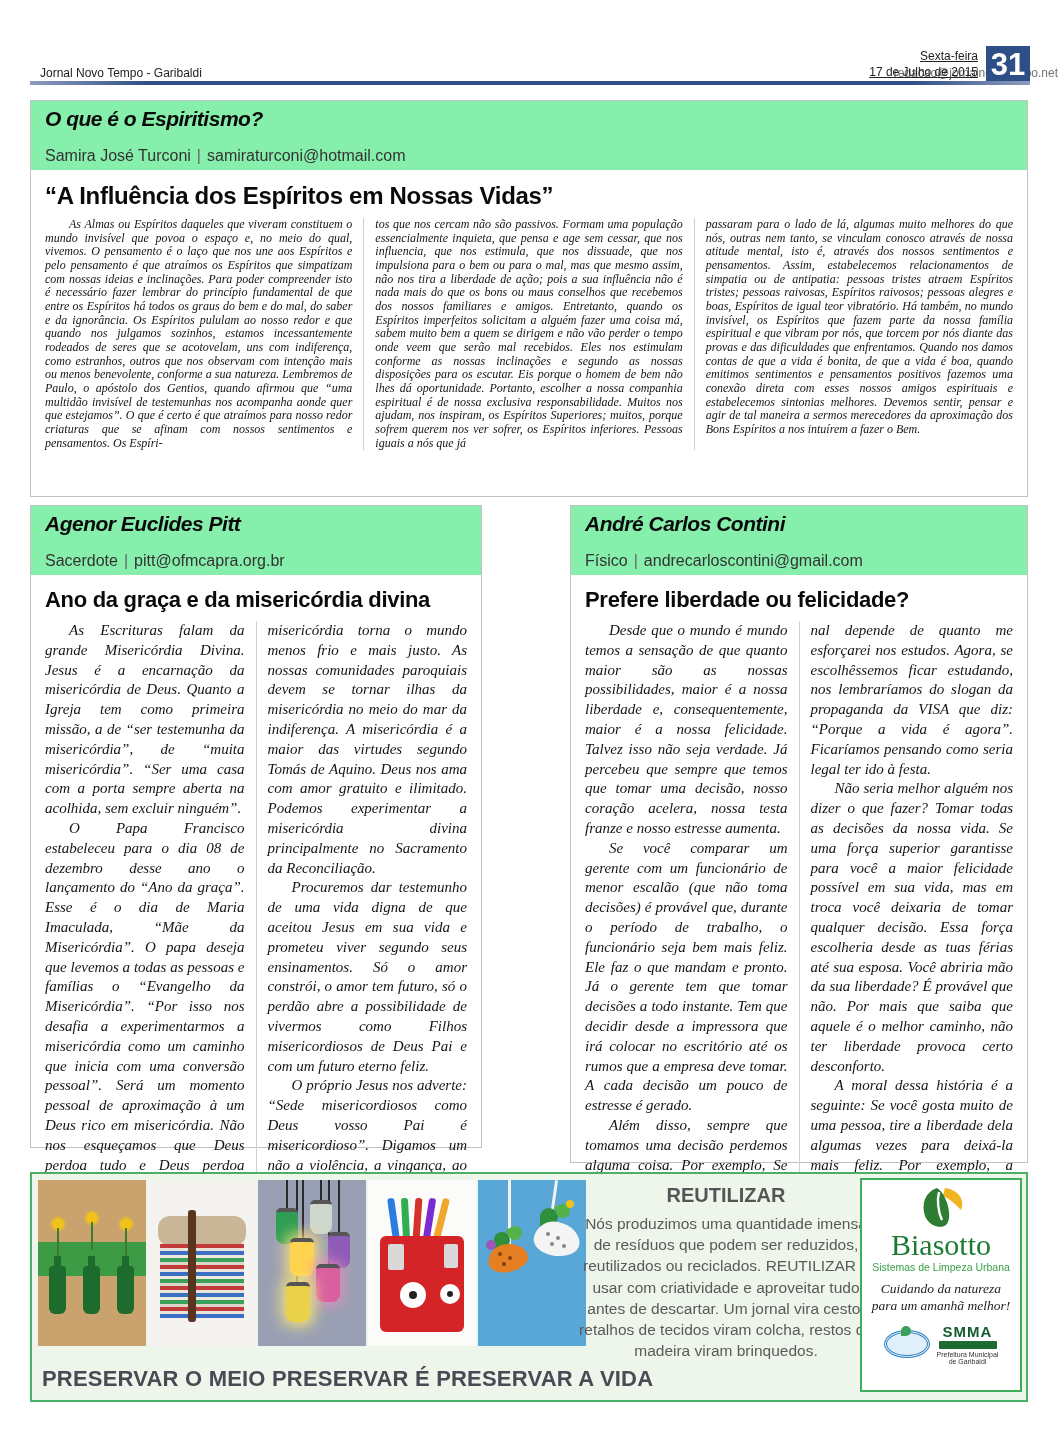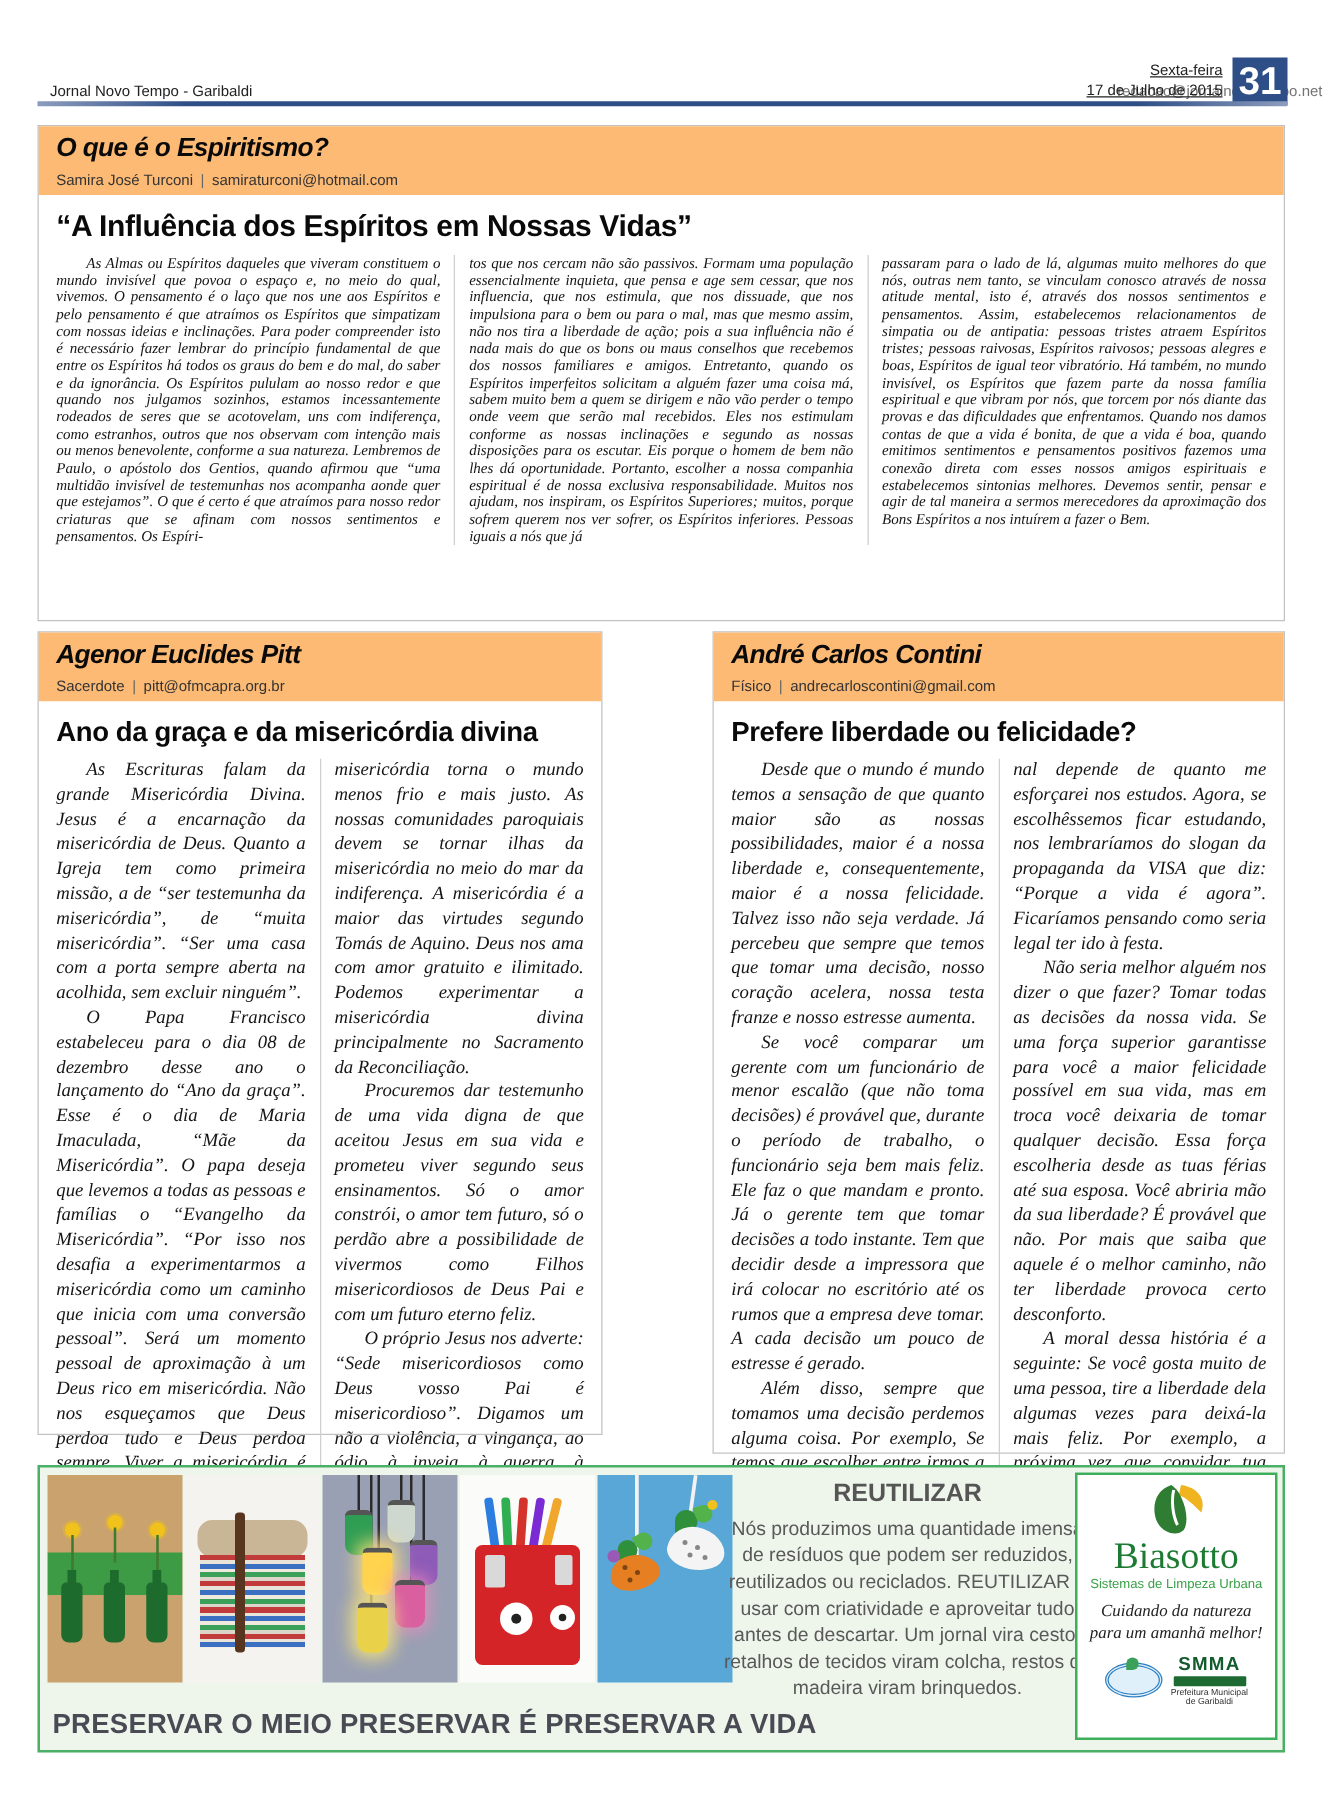--- a/index.html
+++ b/index.html
@@ -9,23 +9,23 @@
   .masthead-left{position:absolute;left:40px;top:66px;font-size:12px;color:#222;}
   .masthead-email{position:absolute;left:0;right:0;top:66px;text-align:right;font-size:12px;color:#737373;}
   .masthead-date{position:absolute;right:80px;top:48px;text-align:right;font-size:12px;color:#222;line-height:16px;text-decoration:underline;}
   .page-box{position:absolute;right:28px;top:46px;width:44px;height:38px;background:#2d4e86;color:#fff;
             font-size:31px;font-weight:bold;display:flex;align-items:center;justify-content:center;}
   .masthead-rule{position:absolute;left:30px;right:28px;top:81px;height:4px;
             background:linear-gradient(to right,#8d9cbd,#2d4e86 12%,#2d4e86 88%,#8d9cbd);}
 
   
   .artbox{position:absolute;background:#fff;border:1px solid #c2c2c2;box-sizing:border-box;}
-  .band{background:#fdba74;padding:6px 14px 5px 14px;}
+  .band{background:#86efac;padding:6px 14px 5px 14px;}
   .band h2{margin:0;font-size:21px;font-style:italic;font-weight:bold;letter-spacing:-0.5px;color:#0a0a0a;}
-  .byline{font-size:12px;color:#333;margin-top:6px;}
+  .byline{font-size:16px;color:#333;margin-top:16px;}
   .byline .sep{padding:0 6px;color:#666;}
   .headline{margin:12px 14px 8px 14px;font-size:24px;font-weight:bold;letter-spacing:-0.3px;color:#0a0a0a;}
   .cols{display:flex;padding:0 14px;}
   .col{flex:1;padding:0 11px;}
   .col:first-child{padding-left:0;}
   .col:last-child{padding-right:0;border-right:none;}
   .col{border-right:1px solid #cfcfcf;}
   .col p{margin:0;text-align:justify;font-family:"Liberation Serif","DejaVu Serif",serif;
          font-style:italic;color:#141414;}
   .col p.ind{text-indent:24px;}

